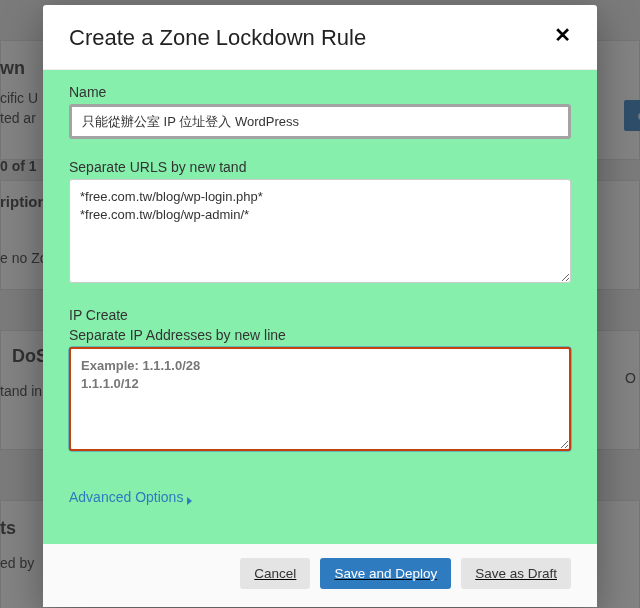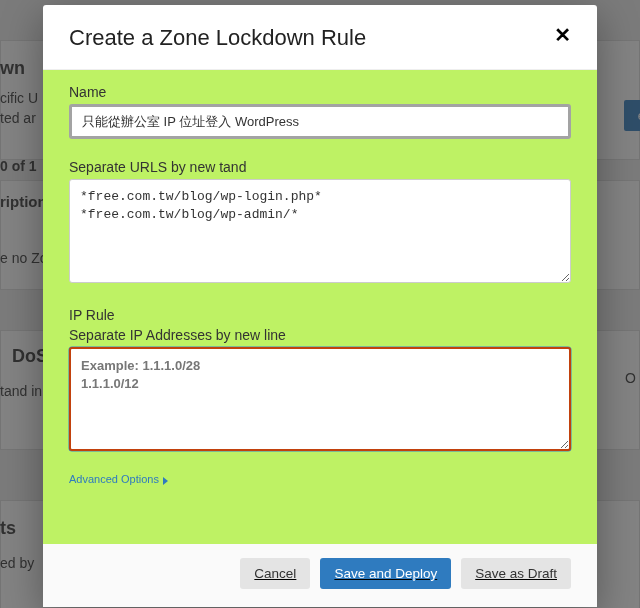--- a/index.html
+++ b/index.html
@@ -41,21 +41,21 @@
     display: flex; justify-content: space-between; align-items: flex-start;
   }
   .modal-title {
     font-size: 22px; font-weight: 400; color: #222;
   }
   .close-x {
     font-size: 20px; font-weight: 700; color: #000; cursor: pointer; line-height: 1;
   }
   .modal-body {
     border-top: 1px solid #eee;
-    background: #bef264;
+    background: #86efac;
     padding: 14px 26px 0 26px;
     flex: 1;
     overflow: hidden;
   }
   .field-label {
     font-size: 14px; color: #333; margin-bottom: 4px;
   }
   .field-help {
     font-size: 14px; color: #333; margin-bottom: 4px;
   }
@@ -71,27 +71,27 @@
     width: 100%;
     border: 1px solid #ccc;
     border-radius: 3px;
     background: #fff;
     font-size: 13px; color: #333;
     padding: 8px 10px;
     resize: vertical;
     font-family: inherit;
     line-height: 1.4;
   }
-  .tarea.urls { height: 104px; font-family: Liberation Mono, monospace; }
+  .tarea.urls { height: 104px; }
   .tarea.ips { height: 104px; border: 2px solid #c2410c; box-shadow: 0 0 0 0.5px #3b82c4; font-weight: bold; }
   .tarea::placeholder { color: #777; white-space: pre-line; }
   .section { margin-bottom: 20px; }
   .adv {
-    color: #2f7bbf; font-size: 11px; cursor: pointer; display: inline-flex; align-items: flex-end; gap: 4px;
-    margin-top: 4px;
+    color: #2f7bbf; font-size: 14px; cursor: pointer; display: inline-flex; align-items: flex-end; gap: 4px;
+    margin-top: 20px;
   }
   .adv .caret {
     width: 0; height: 0; border-top: 4px solid transparent; border-bottom: 4px solid transparent; border-left: 5px solid #2f7bbf;
     display: inline-block;
   }
   .modal-footer {
     background: #fafafa;
     padding: 14px 26px 18px 26px;
     display: flex; justify-content: flex-end; gap: 10px; text-decoration: underline;
   }
@@ -142,21 +142,21 @@
       <input class="tinput" type="text" value="只能從辦公室 IP 位址登入 WordPress" style="">
     </div>
 
     <div class="section">
       <div class="field-help">Separate URLS by new tand</div>
       <textarea class="tarea urls" style="">*free.com.tw/blog/wp-login.php*
 *free.com.tw/blog/wp-admin/*</textarea>
     </div>
 
     <div class="section" style="margin-bottom:14px;">
-      <div class="field-label">IP Rule</div>
+      <div class="field-label">IP Create</div>
       <div class="field-help">Separate IP Addresses by new line</div>
       <textarea class="tarea ips" placeholder="Example: 1.1.1.0/28
 1.1.1.0/12" style=""></textarea>
     </div>
 
     <div class="adv">
       <span>Advanced Options</span>
       <span class="caret"></span>
     </div>
 

